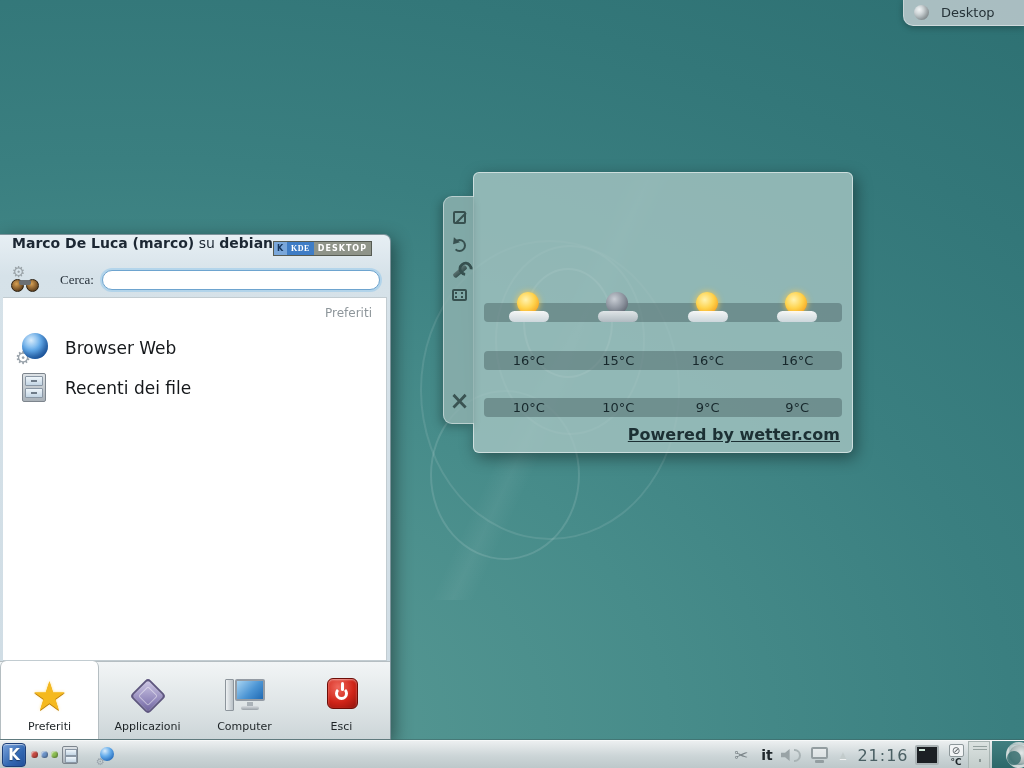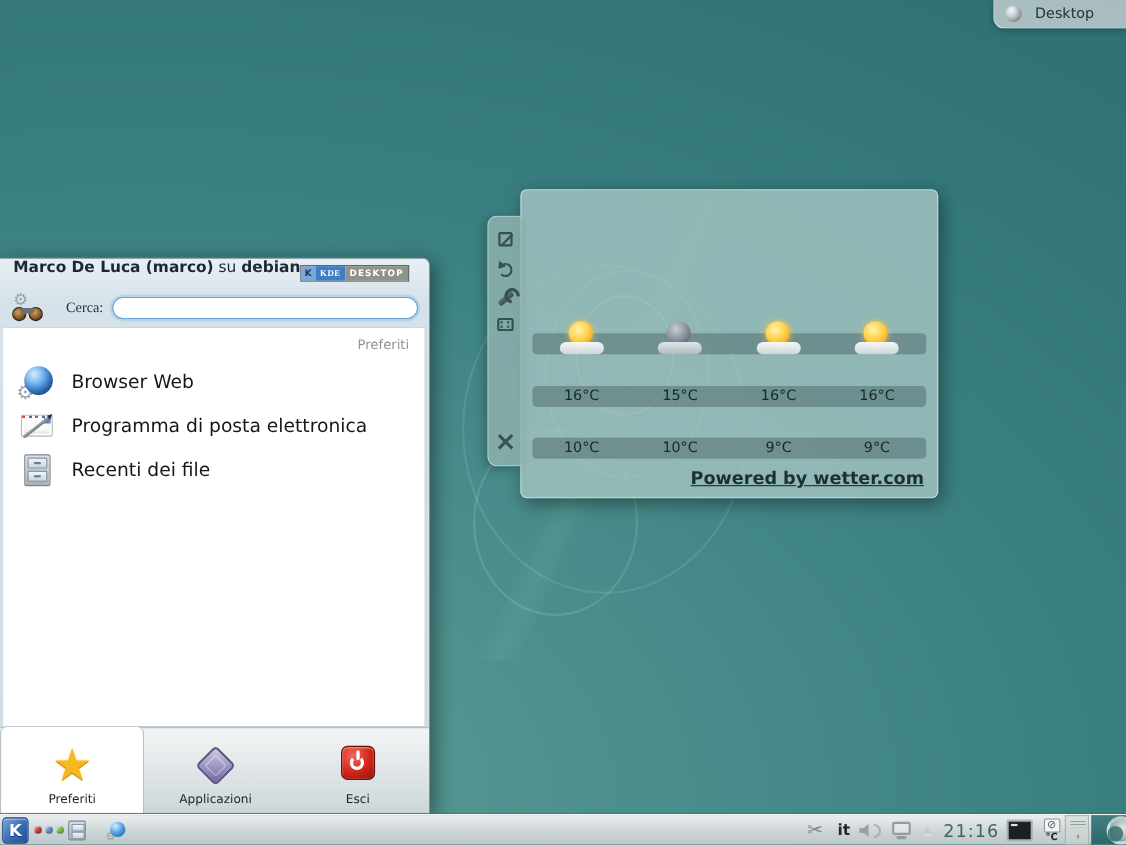--- a/index.html
+++ b/index.html
@@ -343,29 +343,20 @@
       <div class="fav-list">
 
         <div class="fav-item">
           <span class="fic ic-globe">
             <i class="gear">⚙</i>
               <i class="ball"></i>
           </span>
           <span class="fav-label">Browser Web</span>
         </div>
 
-        <div class="fav-item">
-          <span class="fic ic-mail">
-            <i class="env"></i>
-              <i class="stripe"></i>
-              <i class="stamp"></i>
-              <i class="pen"></i>
-          </span>
-          <span class="fav-label">Programma di posta elettronica</span>
-        </div>
 
 
         <div class="fav-item">
           <span class="fic ic-cab">
             <i class="body"></i>
               <i class="dr d1"></i>
               <i class="dr d2"></i>
           </span>
           <span class="fav-label">Recenti dei file</span>
         </div>
@@ -376,20 +367,29 @@
     <div class="ko-tabs">
       <div class="ko-tab active">
         <span class="tabicon ti-star">★</span>
         <span class="tab-label">Preferiti</span>
       </div>
       <div class="ko-tab">
         <span class="tabicon ti-diamond">
             <span></span>
           </span>
         <span class="tab-label">Applicazioni</span>
+      </div>
+      <div class="ko-tab">
+        <span class="tabicon ti-comp">
+          <i class="tower"></i>
+            <i class="mon"></i>
+            <i class="neck"></i>
+            <i class="base"></i>
+        </span>
+        <span class="tab-label">Computer</span>
       </div>
       <div class="ko-tab">
         <span class="tabicon ti-power">
           <i class="sq"></i>
             <i class="ring"></i>
             <i class="stem"></i>
         </span>
         <span class="tab-label">Esci</span>
       </div>
     </div>

